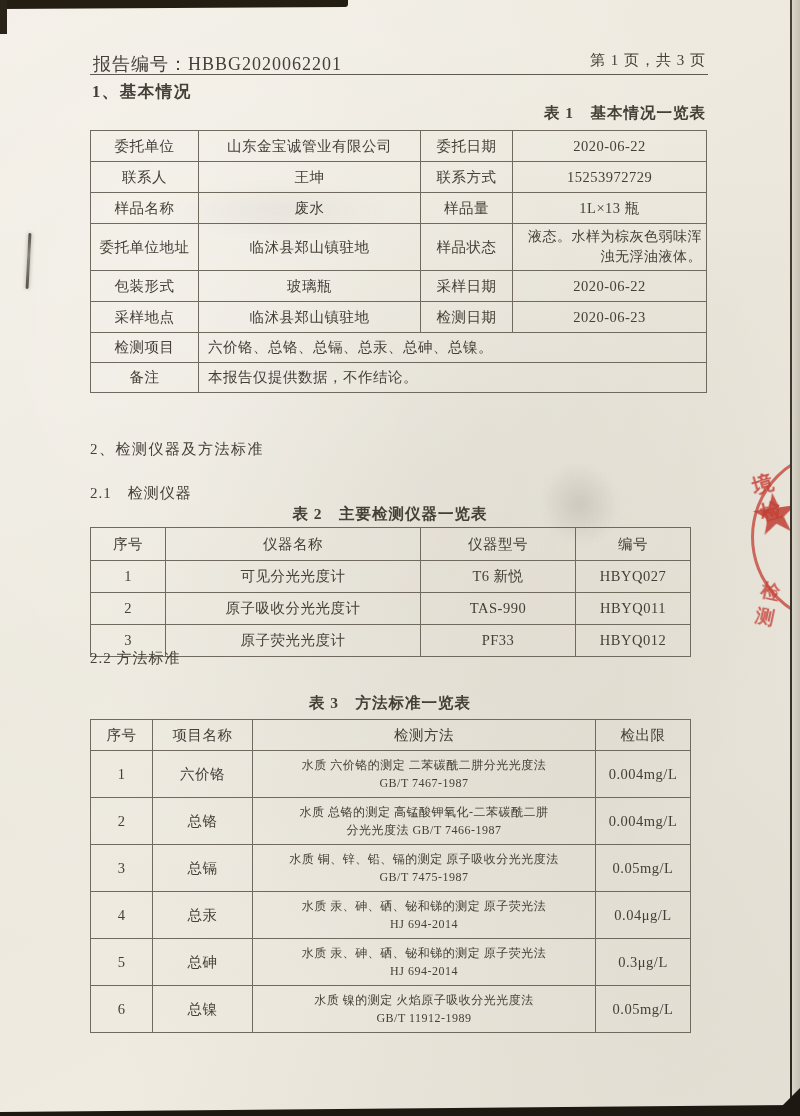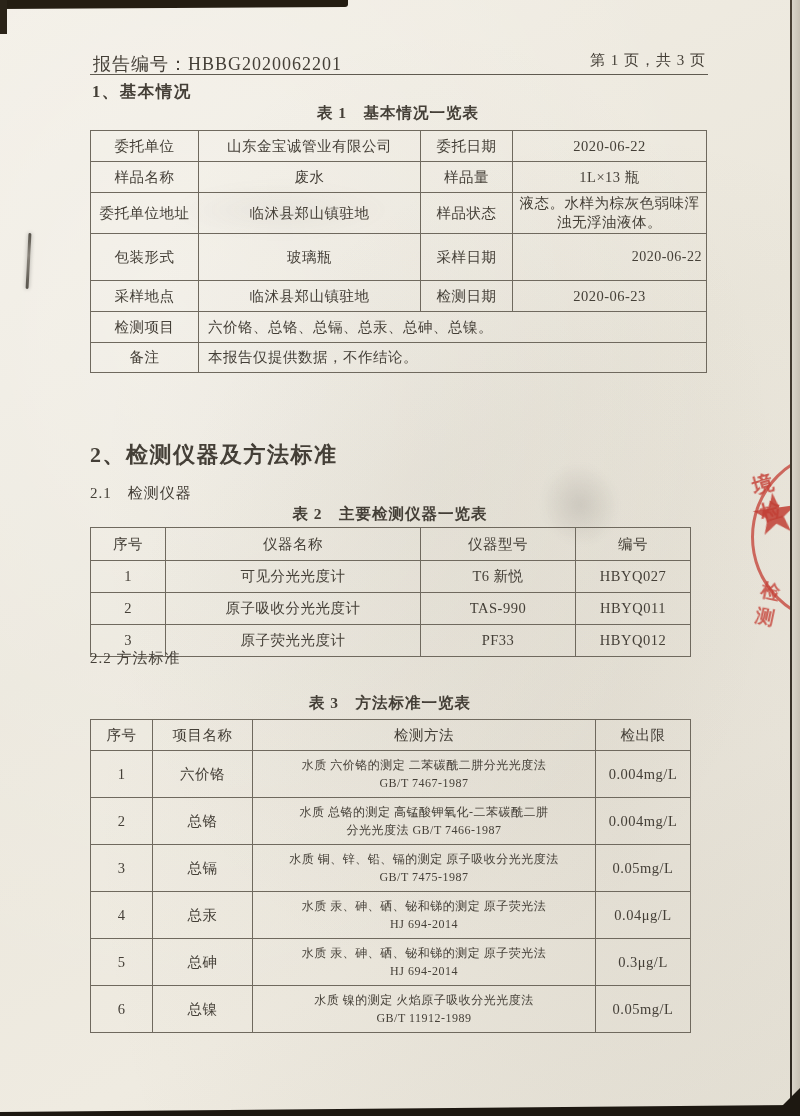--- a/index.html
+++ b/index.html
@@ -16,22 +16,22 @@
   .abs { position:absolute; }
   .txt { white-space:nowrap; }
 
   
   .report-no { top:52px; left:93px; font-size:18px; letter-spacing:1px; }
   .page-info { top:51px; right:94px; font-size:15px; letter-spacing:1px; }
   .header-rule { top:74px; left:90px; width:618px; border-top:1.6px solid #5f5a50; }
 
   
   .s1-title { top:81px; left:92px; font-size:16.5px; font-weight:bold; letter-spacing:1.5px; }
-  .t1-caption { top:103px; left:90px; width:616px; text-align:center; font-size:15.5px; font-weight:600; letter-spacing:1px; }
-  .s2-title { top:440px; left:90px; font-size:22px; font-weight:bold; letter-spacing:1.5px; }
+  .t1-caption { top:103px; left:90px; width:616px; text-align:right; font-size:15.5px; font-weight:600; letter-spacing:1px; }
+  .s2-title { top:440px; left:90px; font-size:15px; font-weight:normal; letter-spacing:1.5px; }
   .sub21 { top:484px; left:90px; font-size:15px; letter-spacing:1px; }
   .t2-caption { top:504px; left:90px; width:600px; text-align:center; font-size:15.5px; font-weight:700; letter-spacing:1px; }
   .sub22 { top:649px; left:90px; font-size:15px; letter-spacing:1px; }
   .t3-caption { top:693px; left:90px; width:600px; text-align:center; font-size:15.5px; font-weight:600; letter-spacing:1px; }
 
   
   table { border-collapse:collapse; table-layout:fixed; }
   td, th { border:1px solid #6f695e; font-weight:normal; font-size:14.5px;
            text-align:center; vertical-align:middle; letter-spacing:0.5px;
            overflow:hidden; padding:1px 2px; }
@@ -103,20 +103,26 @@
         <col style="width:194px">
       </colgroup>
     <tbody>
         <tr>
           <td>委托单位</td>
           <td>山东金宝诚管业有限公司</td>
           <td>委托日期</td>
           <td>2020-06-22</td>
         </tr>
         <tr>
+          <td>联系人</td>
+          <td>王坤</td>
+          <td>联系方式</td>
+          <td>15253972729</td>
+        </tr>
+        <tr>
           <td>样品名称</td>
           <td>废水</td>
           <td>样品量</td>
           <td>1L×13 瓶</td>
         </tr>
         <tr>
           <td>委托单位地址</td>
           <td>临沭县郑山镇驻地</td>
           <td>样品状态</td>
           <td>液态。水样为棕灰色弱味浑浊无浮油液体。</td>

